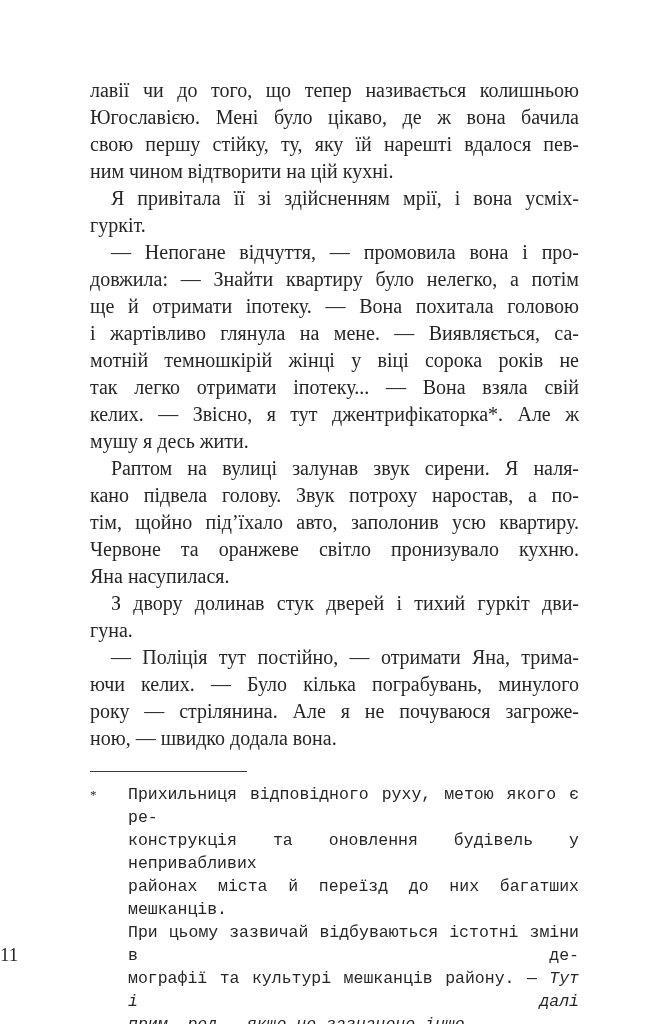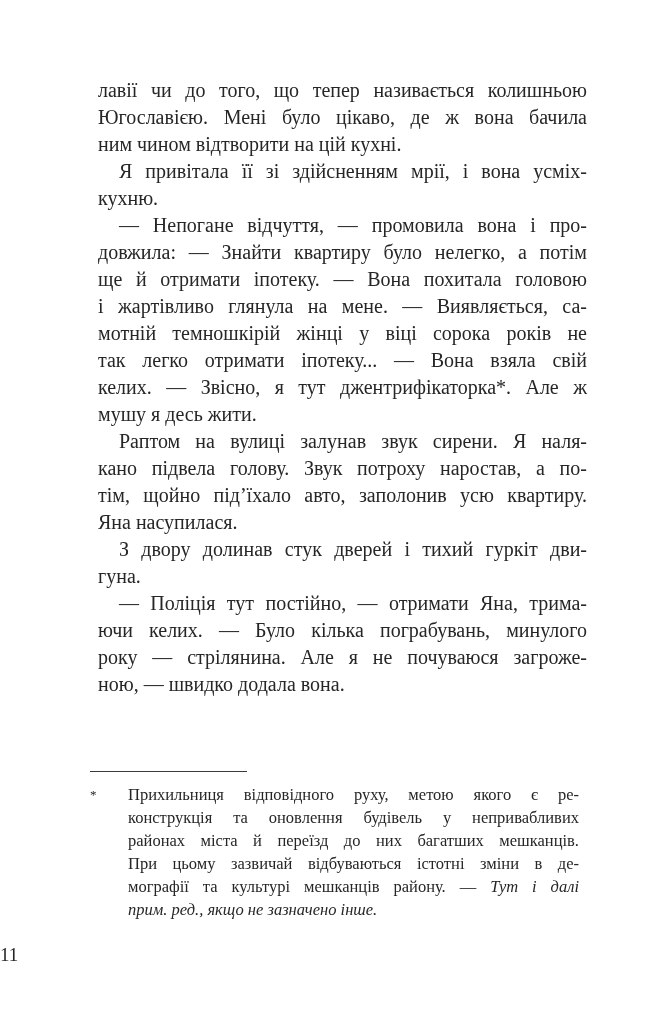--- a/index.html
+++ b/index.html
@@ -13,21 +13,20 @@
     font-family:"Liberation Serif","DejaVu Serif",serif;
     overflow:hidden;
   }
   .body-text{
     position:absolute;
     left:90px;
     top:77px;
     width:489px;
     font-size:20px;
     line-height:27px;
-    margin-left:8px;
   }
   .line{
     text-align:justify;
     text-align-last:justify;
   }
   .line.last{
     text-align:right;
     text-align-last:left;
   }
   .line.indent{
@@ -55,20 +54,21 @@
     line-height:23px;
   }
   .fn-lines{
     flex:1;
     font-size:16.5px;
     line-height:23px;
   }
   .fn-line{
     text-align:justify;
     text-align-last:justify;
+    font-family:Liberation Mono, monospace;
   }
   .fn-line.last{
     text-align-last:left;
   }
   .it{
     font-style:italic;
     margin-top:44px;
   }
   .page-number{
     position:absolute;
@@ -79,34 +79,36 @@
     font-size:19px;
   }
 </style>
 </head>
 <body>
 
 <div class="page" style="background: rgb(255, 255, 255); color: rgb(38, 38, 38);">
   <div class="body-text">
       <div class="line">лавії чи до того, що тепер називається колишньою</div>
       <div class="line">Югославією. Мені було цікаво, де ж вона бачила</div>
+      <div class="line">свою першу стійку, ту, яку їй нарешті вдалося пев-</div>
       <div class="line last">ним чином відтворити на цій кухні.</div>
       <div class="line indent">Я привітала її зі здійсненням мрії, і вона усміх-</div>
-      <div class="line last">кухню.</div>
+      <div class="line last">гуркіт.</div>
       <div class="line indent">— Непогане відчуття, — промовила вона і про-</div>
       <div class="line">довжила: — Знайти квартиру було нелегко, а потім</div>
       <div class="line">ще й отримати іпотеку. — Вона похитала головою</div>
       <div class="line">і жартівливо глянула на мене. — Виявляється, са-</div>
       <div class="line">мотній темношкірій жінці у віці сорока років не</div>
       <div class="line">так легко отримати іпотеку... — Вона взяла свій</div>
       <div class="line">келих. — Звісно, я тут джентрифікаторка*. Але ж</div>
       <div class="line last">мушу я десь жити.</div>
       <div class="line indent">Раптом на вулиці залунав звук сирени. Я наля-</div>
       <div class="line">кано підвела голову. Звук потроху наростав, а по-</div>
       <div class="line">тім, щойно під’їхало авто, заполонив усю квартиру.</div>
+      <div class="line">Червоне та оранжеве світло пронизувало кухню.</div>
       <div class="line last">Яна насупилася.</div>
       <div class="line indent">З двору долинав стук дверей і тихий гуркіт дви-</div>
       <div class="line last">гуна.</div>
       <div class="line indent">— Поліція тут постійно, — отримати Яна, трима-</div>
       <div class="line">ючи келих. — Було кілька пограбувань, минулого</div>
       <div class="line">року — стрілянина. Але я не почуваюся загроже-</div>
       <div class="line last">ною, — швидко додала вона.</div>
     </div>
 
   <div class="footnote">

